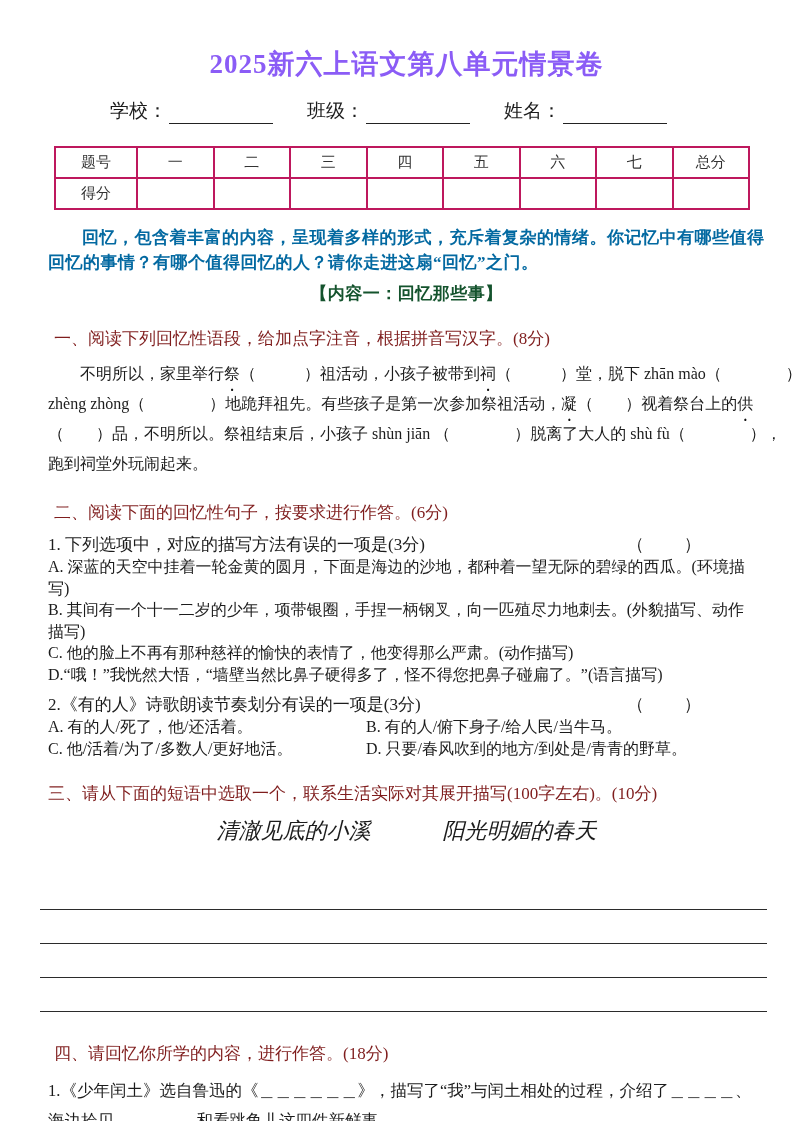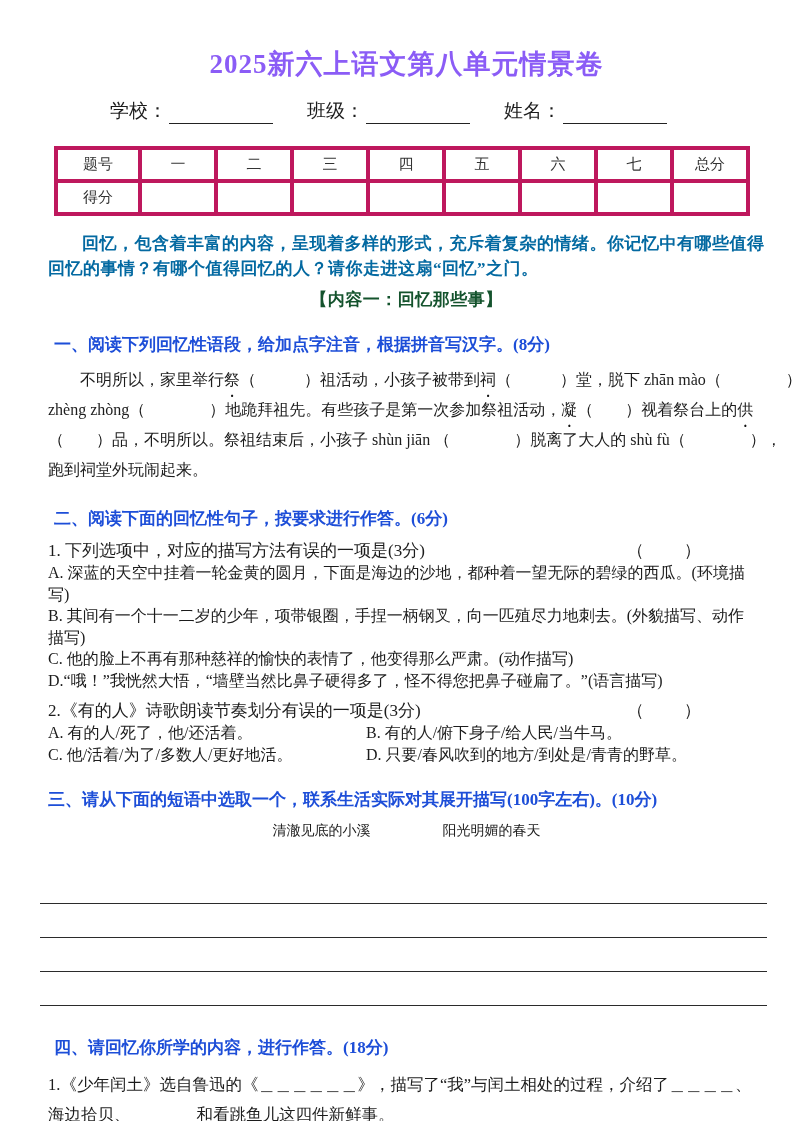--- a/index.html
+++ b/index.html
@@ -30,41 +30,41 @@
     border-bottom:1.5px solid #222;margin-left:2px;
   }
 
   
   table.score{
     border-collapse:collapse;table-layout:fixed;
     width:696px;margin:22px 0 0 6px;
     font-size:15px;
   }
   table.score td{
-    border:4px solid #be185d;height:27px;text-align:center;
+    border:2px solid #be185d;height:27px;text-align:center;
     color:#333;
   }
   table.score td.qcol{width:78px;}
 
   
   .intro{
     margin-top:15px;
     font-size:17px;font-weight:bold;color:#0369a1;
     line-height:25px;text-indent:2em;
     letter-spacing:.5px;
   }
   .banner{
     margin-top:7px;text-align:center;
     font-size:17px;font-weight:bold;color:#14532d;
     letter-spacing:.5px;
   }
 
   
   .sec-head{
-    font-size:17px;font-weight:bold;color:#1d4ed8;
+    font-size:17px;font-weight:normal;color:#7f1d1d;
     margin-top:22px;line-height:24px;
   }
   .sec-head.indent{margin-left:6px;}
 
   
   .passage{margin-top:8px;font-size:16px;line-height:30px;}
   .passage .pline{white-space:nowrap;}
   .dot-under{position:relative;display:inline-block;}
   .dot-under::after{
     content:"·";position:absolute;left:50%;transform:translateX(-50%);
@@ -78,22 +78,22 @@
   }
   .stem-row .bracket{padding-right:62px;letter-spacing:2px;}
   .optline{font-size:16px;line-height:21.5px;white-space:nowrap;}
   .opt-grid{
     display:grid;grid-template-columns:318px 1fr;
     font-size:16px;line-height:22px;
   }
 
   
   .phrase-row{
-    margin-top:10px;text-align:center;font-size:14px;
-    display:flex;justify-content:center;gap:72px;
+    margin-top:10px;text-align:center;font-size:22px;
+    display:flex;justify-content:center;gap:72px;font-style:italic;
   }
   .writing-area{margin-top:30px;margin-left:-8px;margin-right:-2px;}
   .writing-line{height:33px;border-bottom:1.5px solid #2b2b2b;}
 
   
   .s4{margin-top:10px;font-size:16.5px;line-height:30px;}
   .s4 .qline{white-space:nowrap;}
 </style>
 </head>
 <body>

